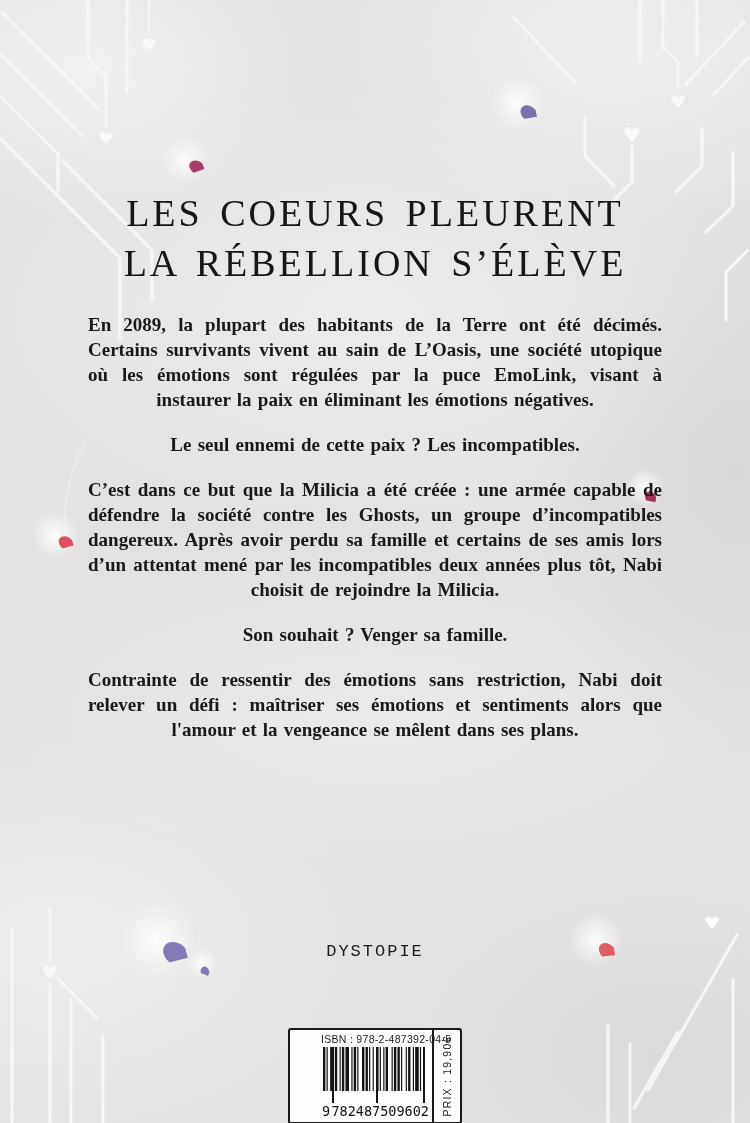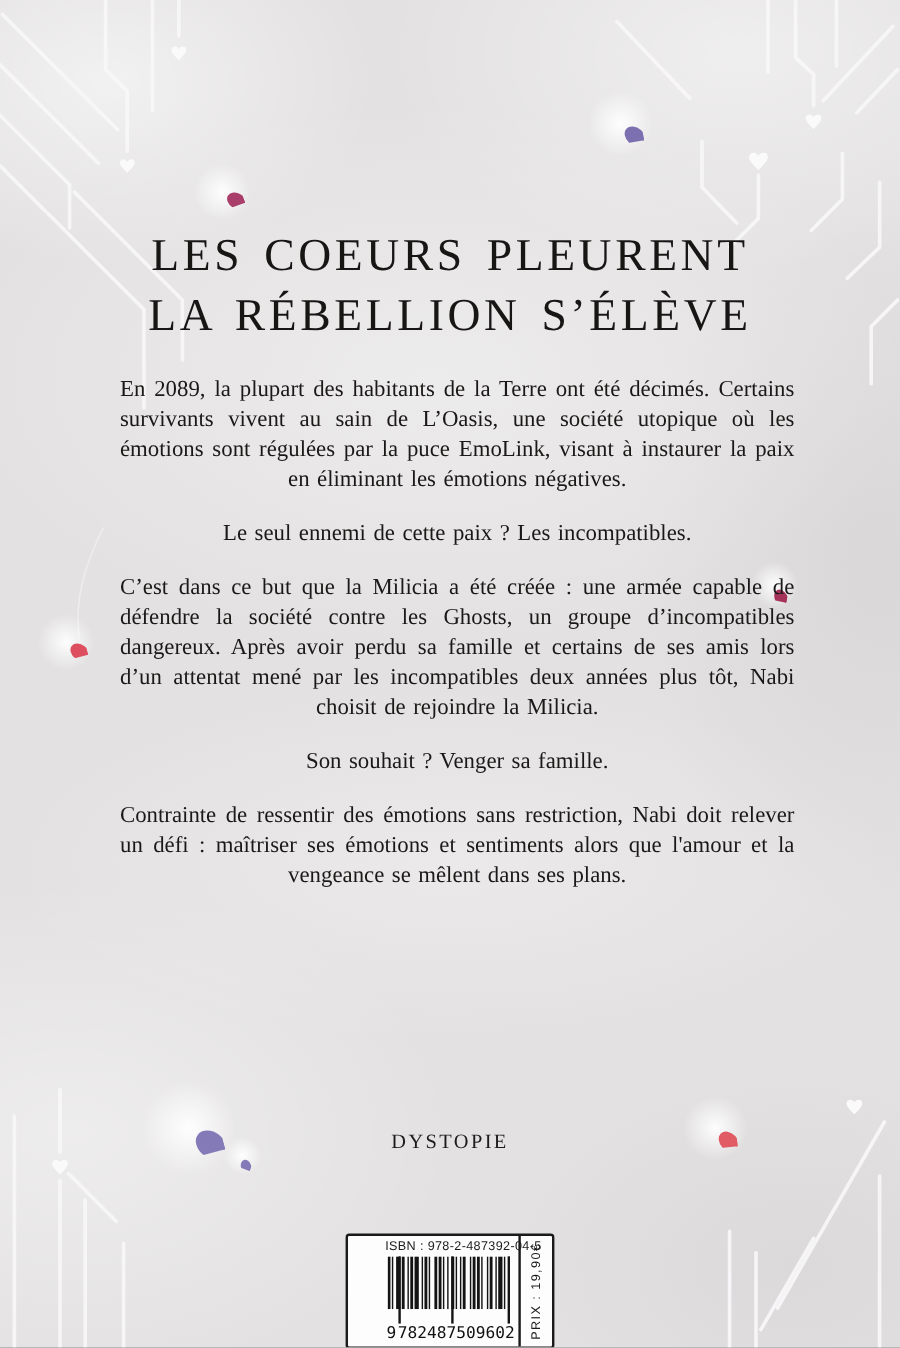--- a/index.html
+++ b/index.html
@@ -19,25 +19,25 @@
   .traces{position:absolute;inset:0;z-index:1;pointer-events:none;}
   .bf{position:absolute;z-index:2;}
   .bf::before{content:"";position:absolute;left:-40%;top:-40%;width:180%;height:180%;
     border-radius:50%;background:radial-gradient(circle, rgba(255,255,255,.95) 0%, rgba(255,255,255,0) 62%);}
   .bf svg{position:relative;display:block;width:100%;height:100%;}
   .content{position:absolute;inset:0;z-index:3;}
   .title{position:absolute;top:188px;left:0;right:0;text-align:center;
     font-weight:400;font-size:38px;line-height:50px;letter-spacing:3px;word-spacing:5px;
     color:#171615;}
   .body-text{position:absolute;top:312px;left:88px;right:88px;color:#1a1918;}
-  .body-text p{margin:0 0 20px 12px;font-size:19px;line-height:25px;font-weight:400;
+  .body-text p{margin:0 0 20px 0;font-size:19px;line-height:25px;font-weight:700;
     text-align:justify;text-align-last:center;word-spacing:1.5px;}
   .body-text p.tagline{text-align:left;}
   .genre{position:absolute;top:942px;left:0;right:0;text-align:center;
-    font-family:Liberation Serif, serif;font-size:17px;letter-spacing:2px;color:#1d1c1c;}
+    font-family:Liberation Mono, monospace;font-size:17px;letter-spacing:2px;color:#1d1c1c;}
   .barcode{position:absolute;top:1028px;left:50%;transform:translateX(-50%);
     width:174px;height:96px;background:#fdfdfd;border:2px solid #1a1a1a;border-radius:3px;
     display:flex;box-sizing:border-box;padding-left:28px;}
   .bc-left{flex:1;display:flex;flex-direction:column;padding:3px 3px 4px 3px;min-width:0;}
   .bc-isbn{font-family:"Liberation Sans", sans-serif;font-size:10.5px;letter-spacing:.3px;
     color:#1c1c1c;text-align:center;white-space:nowrap;margin-bottom:2px;}
   .bars-wrap{position:relative;flex:1;margin:0 2px;}
   .bars-wrap svg{display:block;width:100%;height:44px;}
   .guard{position:absolute;top:0;width:2px;height:56px;background:#141414;}
   .g1{left:9%;} .g2{left:51%;} .g3{left:96%;}

